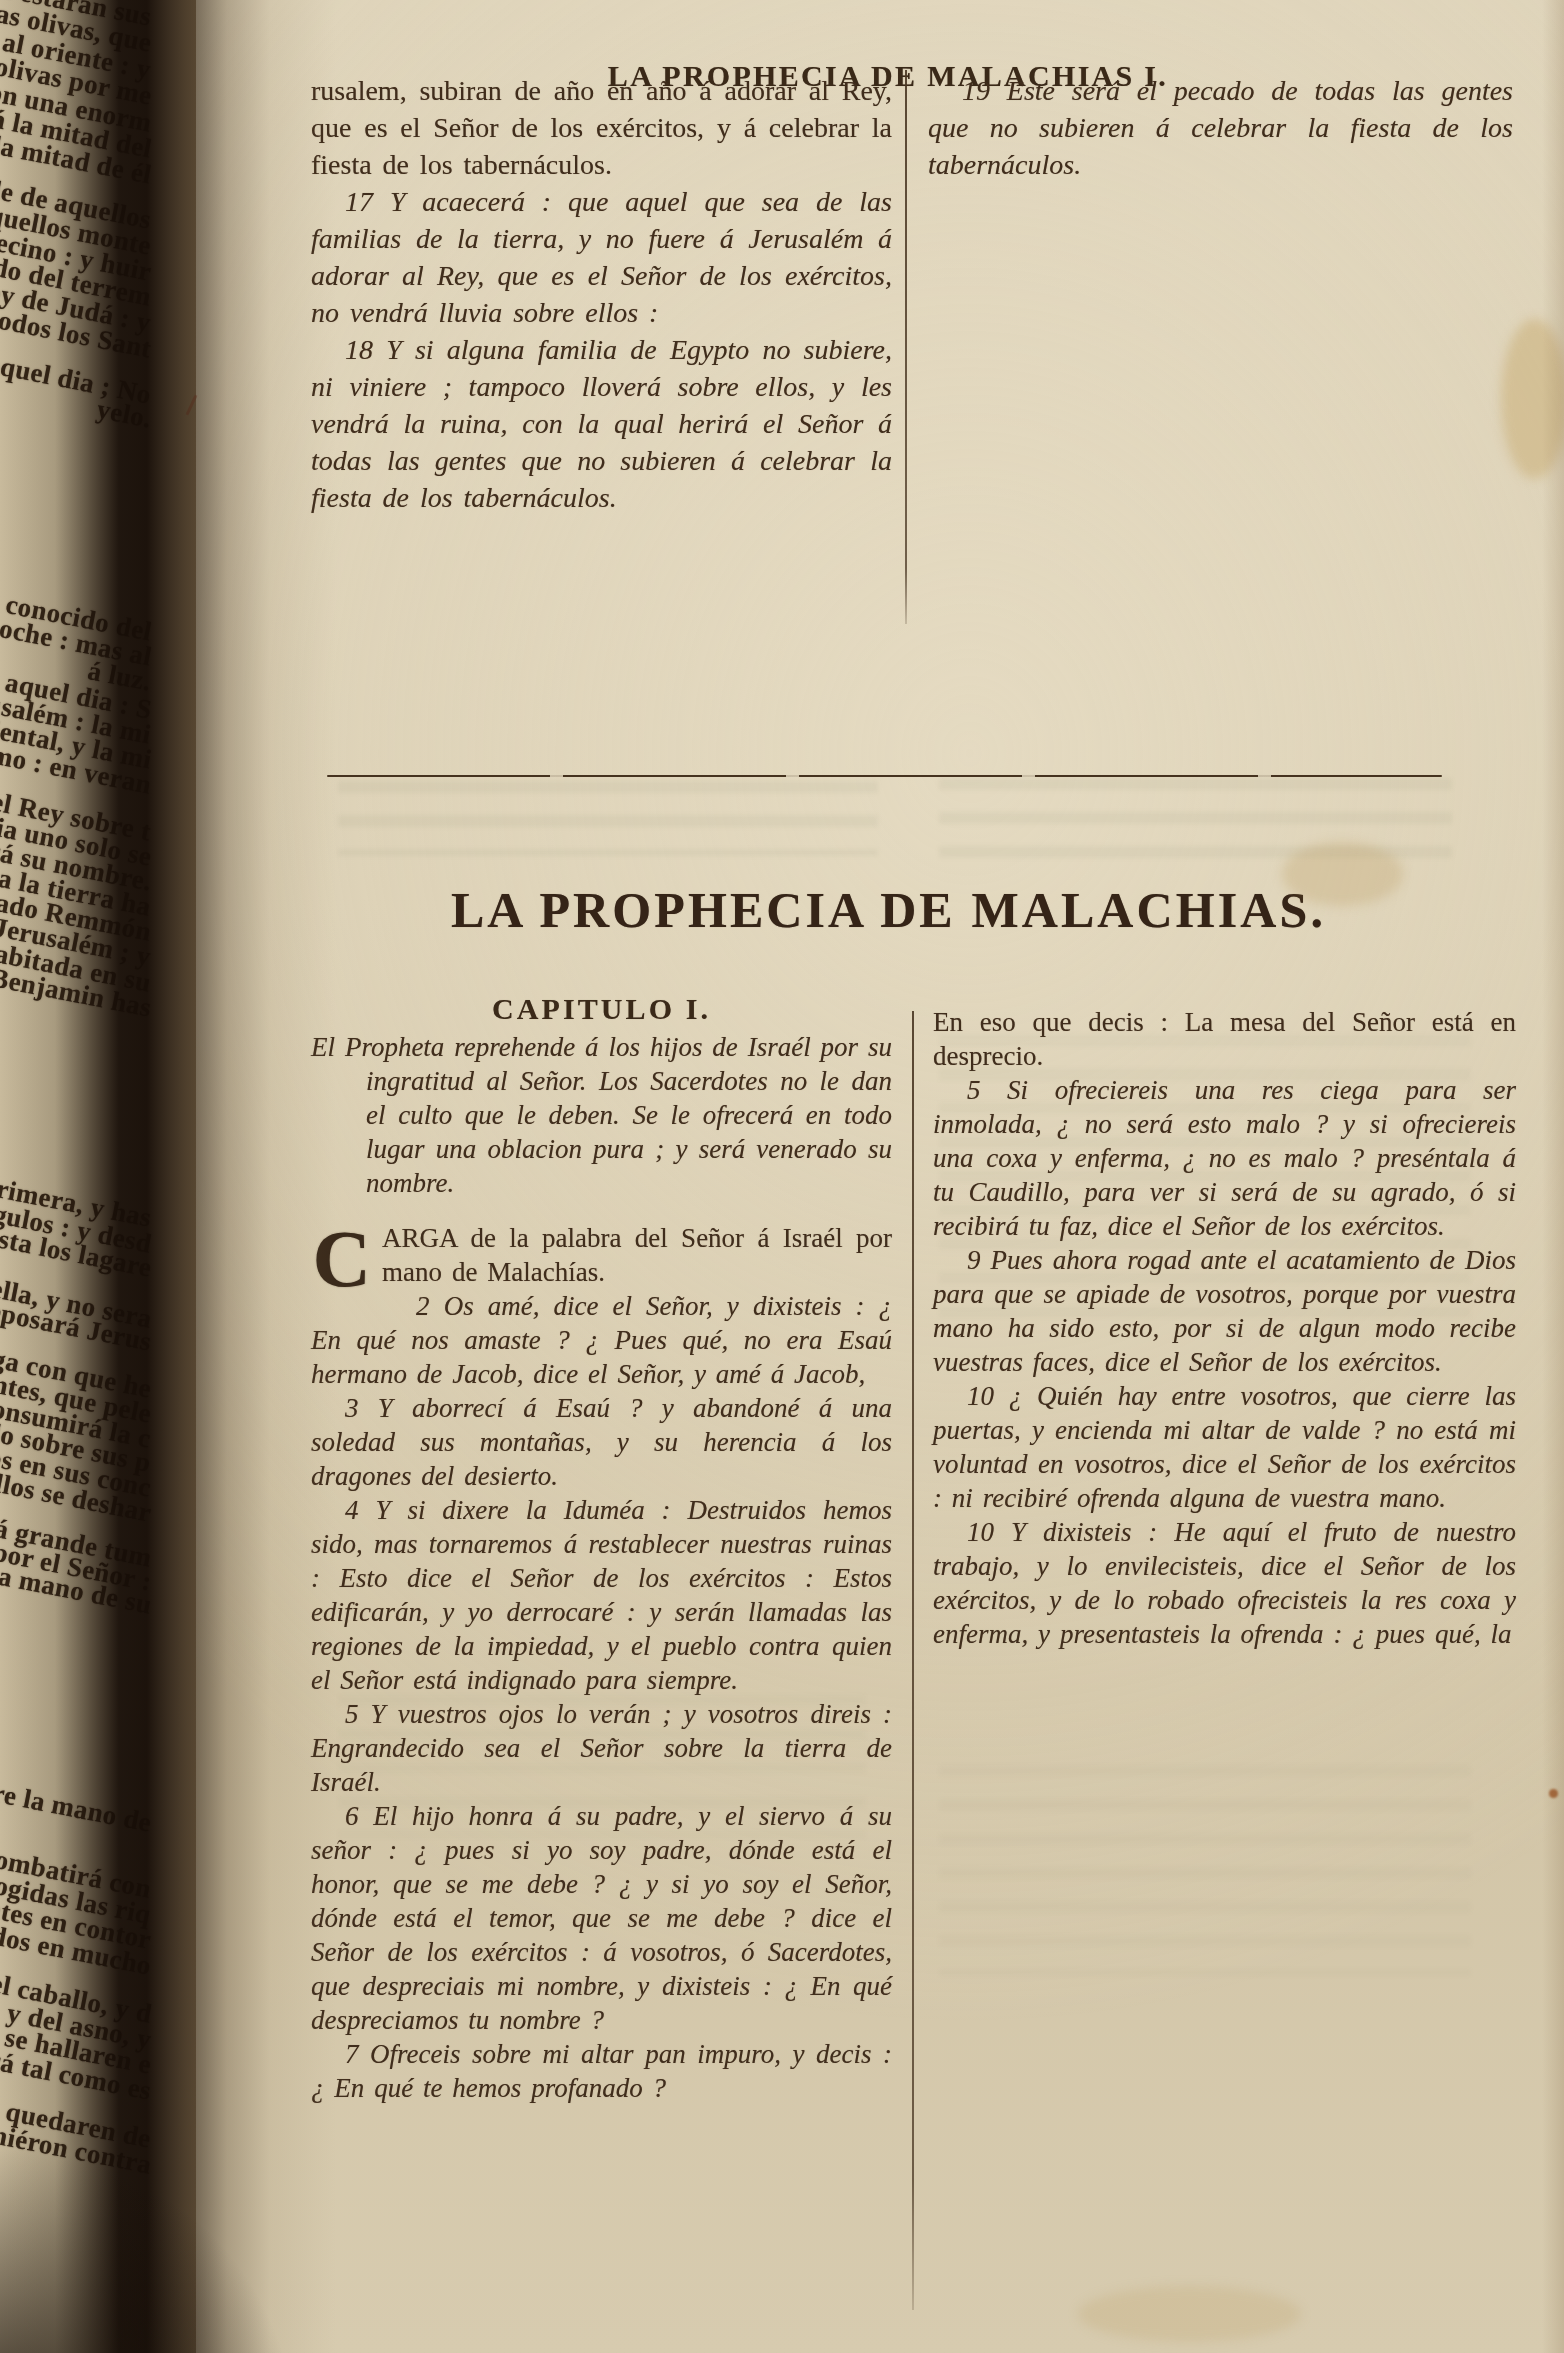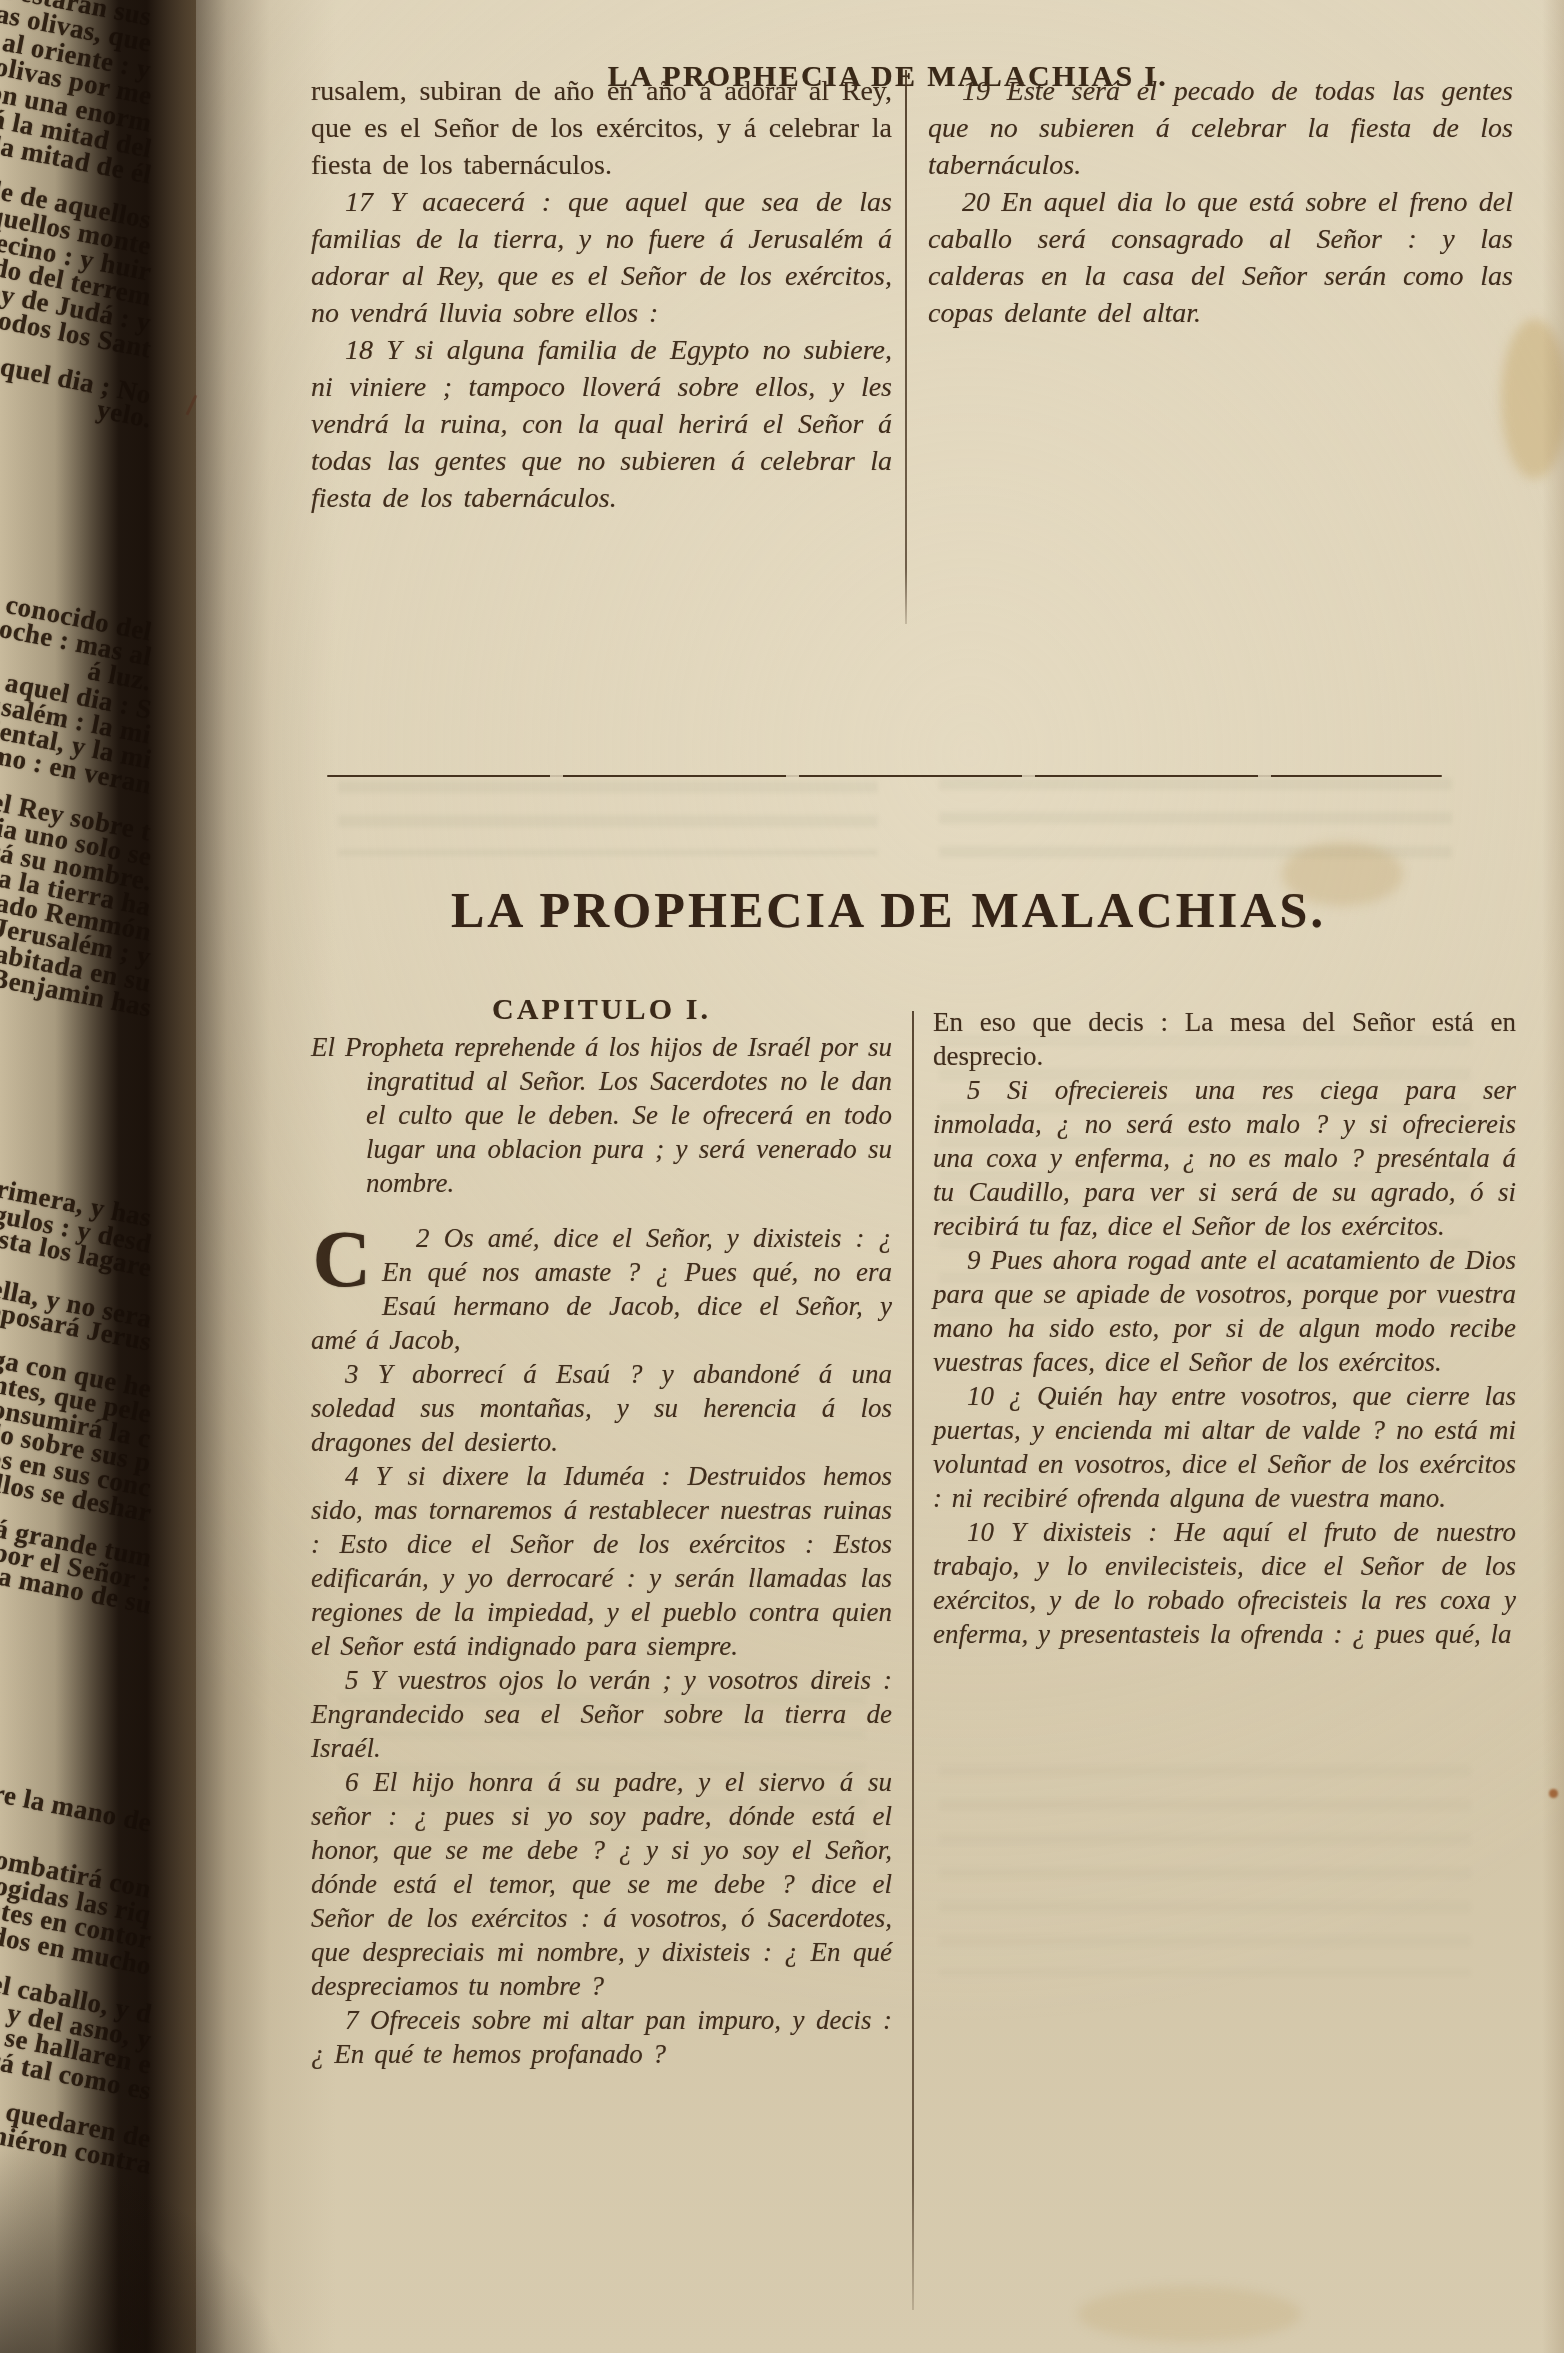--- a/index.html
+++ b/index.html
@@ -172,34 +172,33 @@
         <p class="verse">17 Y acaecerá : que aquel que sea de las familias de la tierra, y no fuere á Jerusalém á adorar al Rey, que es el Señor de los exércitos, no vendrá lluvia sobre ellos :</p>
         <p class="verse">18 Y si alguna familia de Egypto no subiere, ni viniere ; tampoco lloverá sobre ellos, y les vendrá la ruina, con la qual herirá el Señor á todas las gentes que no subieren á celebrar la fiesta de los tabernáculos.</p>
       </div>
   </div>
 
   <div class="vrule vrule-top"></div>
 
   <div class="col top-col top-right print">
     <div>
         <p class="verse">19 Este será el pecado de todas las gentes que no subieren á celebrar la fiesta de los tabernáculos.</p>
-        <p class="verse">20 En aquel dia lo que está sobre el freno del caballo será consagrado al Señor : y las calderas en la casa del Señor serán como las copas delante del altar.</p>
       </div>
   </div>
 
   <div class="hrule"></div>
 
   <h1 class="book-title">LA PROPHECIA DE MALACHIAS.</h1>
 
   <h2 class="chapter-heading print">CAPITULO I.</h2>
   <p class="argument print">El Propheta reprehende á los hijos de Israél por su ingratitud al Señor. Los Sacerdotes no le dan el culto que le deben. Se le ofrecerá en todo lugar una oblacion pura ; y será venerado su nombre.</p>
 
   <div class="col main-col main-left print">
     <p class="opening">
-      <span class="dropcap">C</span>
+      <span class="dropcap">C</span><span>ARGA de la palabra del Señor á Israél por mano de Malachías.</span>
     </p>
     <div>
         <p class="verse">2 Os amé, dice el Señor, y dixisteis : ¿ En qué nos amaste ? ¿ Pues qué, no era Esaú hermano de Jacob, dice el Señor, y amé á Jacob,</p>
         <p class="verse">3 Y aborrecí á Esaú ? y abandoné á una soledad sus montañas, y su herencia á los dragones del desierto.</p>
         <p class="verse">4 Y si dixere la Iduméa : Destruidos hemos sido, mas tornaremos á restablecer nuestras ruinas : Esto dice el Señor de los exércitos : Estos edificarán, y yo derrocaré : y serán llamadas las regiones de la impiedad, y el pueblo contra quien el Señor está indignado para siempre.</p>
         <p class="verse">5 Y vuestros ojos lo verán ; y vosotros direis : Engrandecido sea el Señor sobre la tierra de Israél.</p>
         <p class="verse">6 El hijo honra á su padre, y el siervo á su señor : ¿ pues si yo soy padre, dónde está el honor, que se me debe ? ¿ y si yo soy el Señor, dónde está el temor, que se me debe ? dice el Señor de los exércitos : á vosotros, ó Sacerdotes, que despreciais mi nombre, y dixisteis : ¿ En qué despreciamos tu nombre ?</p>
         <p class="verse">7 Ofreceis sobre mi altar pan impuro, y decis : ¿ En qué te hemos profanado ?</p>
       </div>
   </div>

